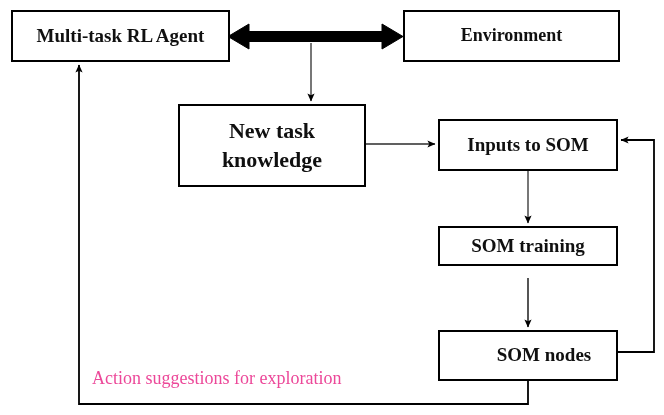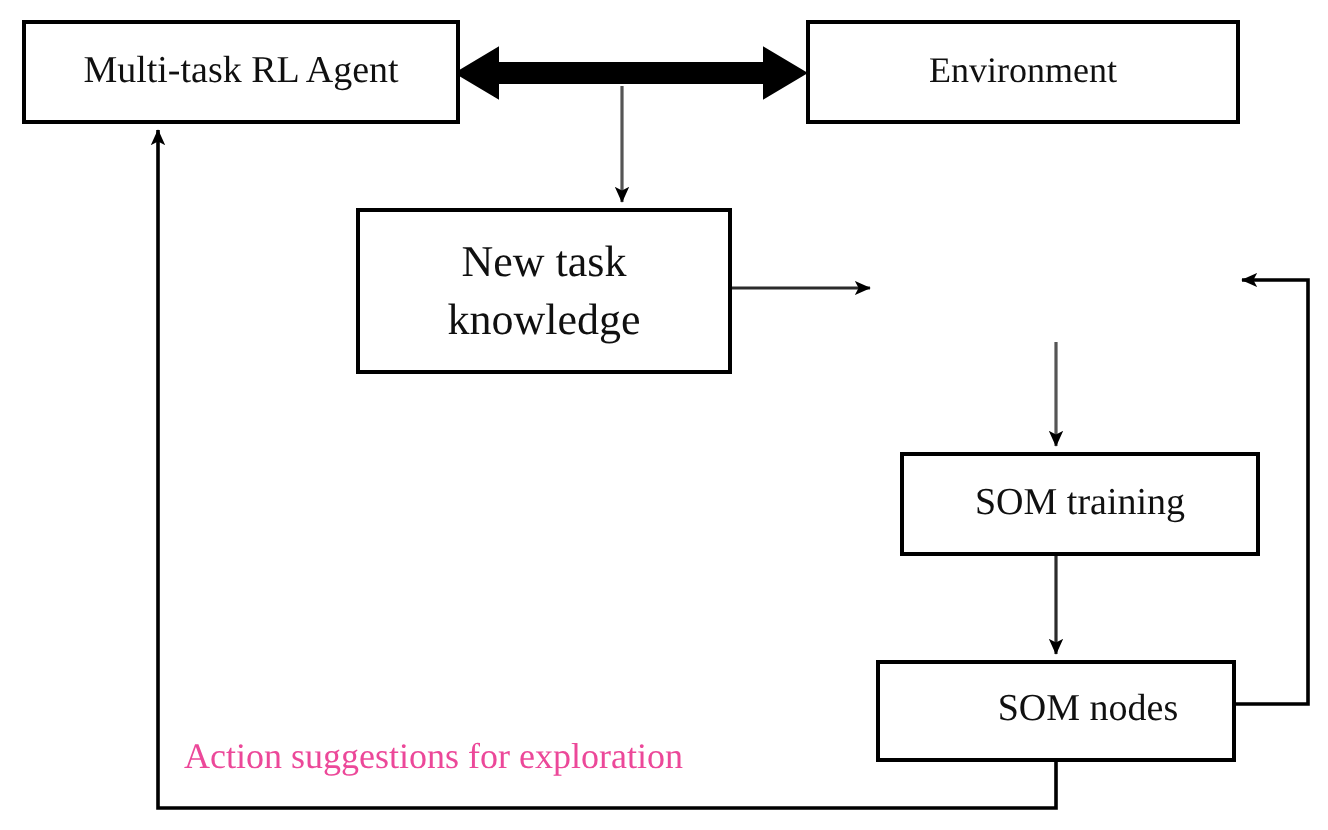--- a/index.html
+++ b/index.html
@@ -28,40 +28,41 @@
     box-sizing: border-box;
     border: 2px solid #000000;
     background: #ffffff;
     display: flex;
     align-items: center;
     justify-content: center;
     text-align: center;
     color: #101010;
     line-height: 1.28;
     z-index: 5;
+    font-weight: bold;
   }
   .node-label {
     display: block;
     padding: 0 4px;
     white-space: pre-line;
   }
   .free-label {
     position: absolute;
     color: #ec4899;
     white-space: nowrap;
     z-index: 6;
     background: transparent;
   }
 
   
   #box-agent      { left: 11px;  top: 10px;  width: 219px; height: 52px;  font-size: 19px; }
   #box-environment{ left: 403px; top: 10px;  width: 217px; height: 52px;  font-size: 18px; }
   #box-newtask    { left: 178px; top: 104px; width: 188px; height: 83px;  font-size: 22px; }
   #box-inputs     { left: 438px; top: 119px; width: 180px; height: 52px;  font-size: 19px; }
-  #box-training   { left: 438px; top: 226px; width: 180px; height: 52px;  font-size: 19px; margin-left: 12px; }
+  #box-training   { left: 438px; top: 226px; width: 180px; height: 40px;  font-size: 19px; }
   #box-nodes      { left: 438px; top: 330px; width: 180px; height: 51px;  font-size: 19px; padding-left: 32px; }
 
   #label-action   { left: 92px;  top: 368px; font-size: 18px; }
 </style>
 </head>
 <body>
 
 <div id="diagram-root">
 
   <svg id="diagram-svg" viewBox="0 0 664 415">
@@ -106,20 +107,23 @@
 
   <div class="node-box" id="box-environment">
     <span class="node-label">Environment</span>
   </div>
 
   <div class="node-box" id="box-newtask">
     <span class="node-label">New task
 knowledge</span>
   </div>
 
+  <div class="node-box" id="box-inputs">
+    <span class="node-label">Inputs to SOM</span>
+  </div>
 
   <div class="node-box" id="box-training">
     <span class="node-label">SOM training</span>
   </div>
 
   <div class="node-box" id="box-nodes">
     <span class="node-label">SOM nodes</span>
   </div>
 
   <div class="free-label" id="label-action">Action suggestions for exploration</div>

